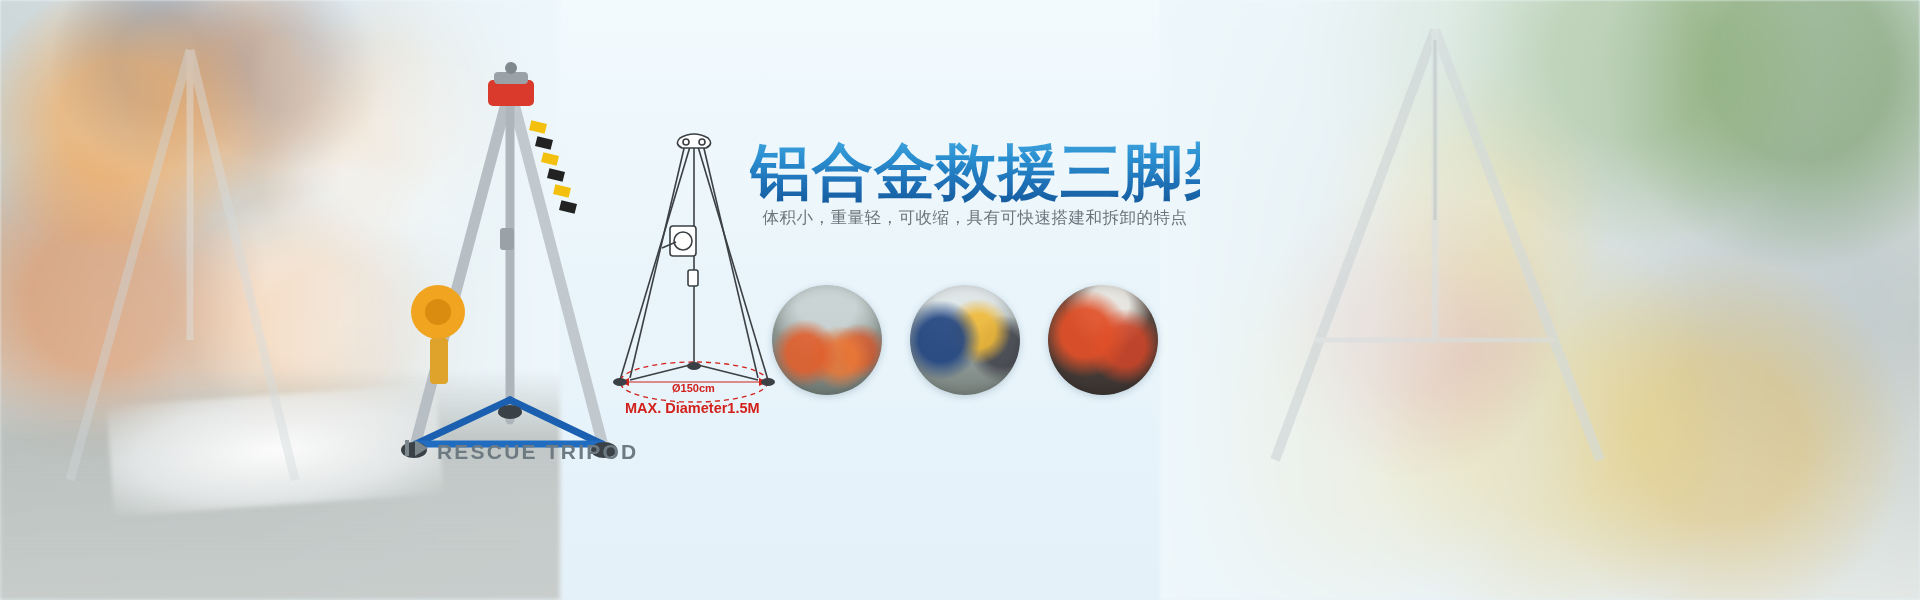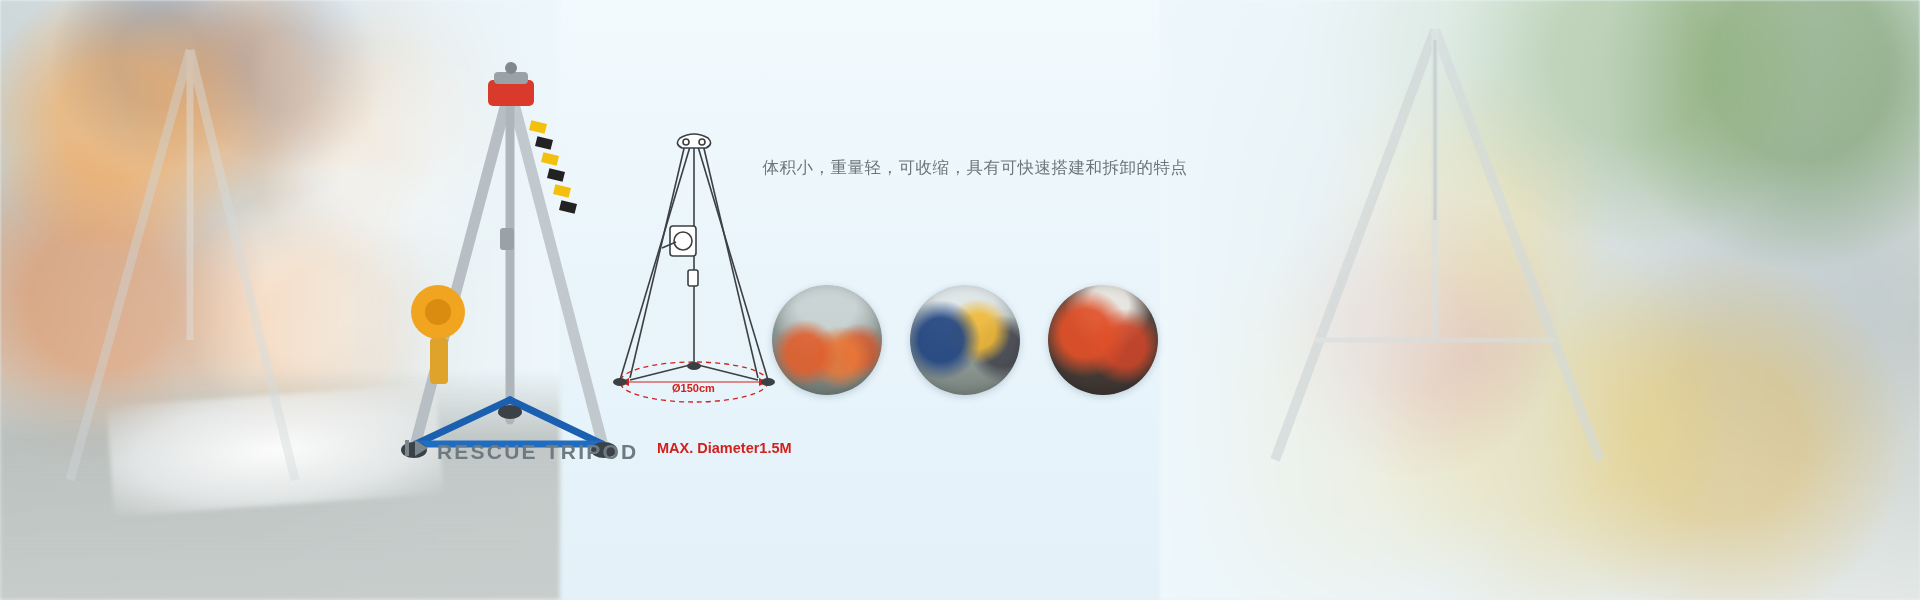--- a/index.html
+++ b/index.html
@@ -74,39 +74,39 @@
     position:absolute;left:405px;top:440px;display:flex;align-items:flex-start;gap:9px;
     color:#6e7a82;font-size:21px;letter-spacing:2.2px;font-weight:700;
   }
   .label-rescue .tri{
     width:0;height:0;border-left:13px solid #7b868d;
     border-top:8px solid transparent;border-bottom:8px solid transparent;
   }
   .label-rescue .bar{width:4px;height:16px;background:#7b868d;margin-right:-3px;}
 
   .dim-text{
-    position:absolute;left:625px;top:440px;color:#d2201b;font-size:14.5px;font-weight:700;
-    font-family:"Liberation Sans",sans-serif;white-space:nowrap;margin-left:32px;
+    position:absolute;left:625px;top:400px;color:#d2201b;font-size:14.5px;font-weight:700;
+    font-family:"Liberation Sans",sans-serif;white-space:nowrap;
   }
   .dim-od{
     position:absolute;left:672px;top:382px;color:#d2201b;font-size:11px;font-weight:700;
     white-space:nowrap;
   }
 
   
   .text-block{position:absolute;left:750px;top:140px;width:450px;text-align:center;}
   .headline{
     font-size:61px;font-weight:900;letter-spacing:1px;line-height:1.05;
     background:linear-gradient(180deg,#3fa3dc 0%,#2a8fd0 28%,#1f72b8 65%,#155b9e 100%);
     -webkit-background-clip:text;background-clip:text;color:transparent;
     font-family:"DejaVu Sans","Liberation Sans",sans-serif;
     white-space:nowrap;
   }
   .sub{
-    margin-top:14px;color:#6b757c;font-size:16.5px;line-height:1.75;
+    color:#6b757c;font-size:16.5px;line-height:1.75;
     font-family:"DejaVu Sans","Liberation Sans",sans-serif;letter-spacing:.5px;
   }
 
   
   .thumbs{position:absolute;left:772px;top:285px;display:flex;gap:28px;}
   .thumb{
     width:110px;height:110px;border-radius:50%;overflow:hidden;position:relative;
     box-shadow:0 2px 7px rgba(40,80,110,.22);
   }
   .t1{background:
@@ -225,20 +225,21 @@
   <div class="dim-od">Ø150cm</div>
   <div class="dim-text">MAX. Diameter1.5M</div>
 
   <div class="label-rescue">
     <span class="bar"></span>
     <span class="tri"></span>
     <span>RESCUE TRIPOD</span>
   </div>
 
   <div class="text-block">
+    <div class="headline">铝合金救援三脚架</div>
     <div class="sub">
       <div>体积小，重量轻，可收缩，具有可快速搭建和拆卸的特点</div>
     </div>
   </div>
 
   <div class="thumbs">
     <div class="thumb t1"></div>
     <div class="thumb t2"></div>
     <div class="thumb t3"></div>
   </div>

